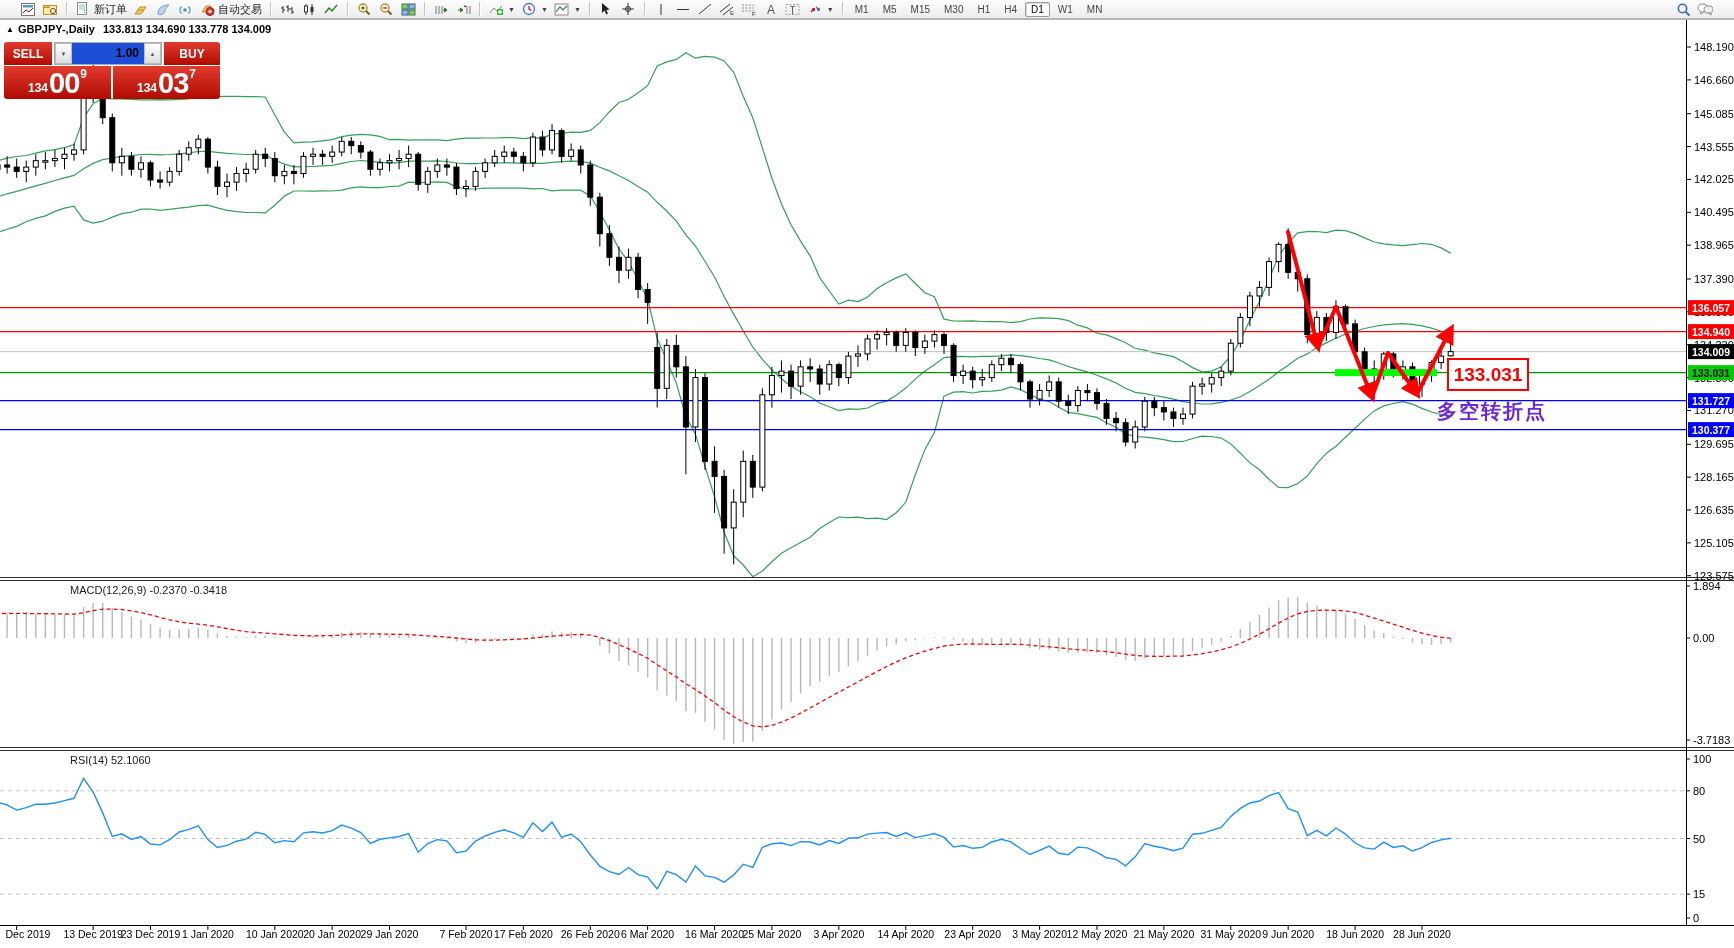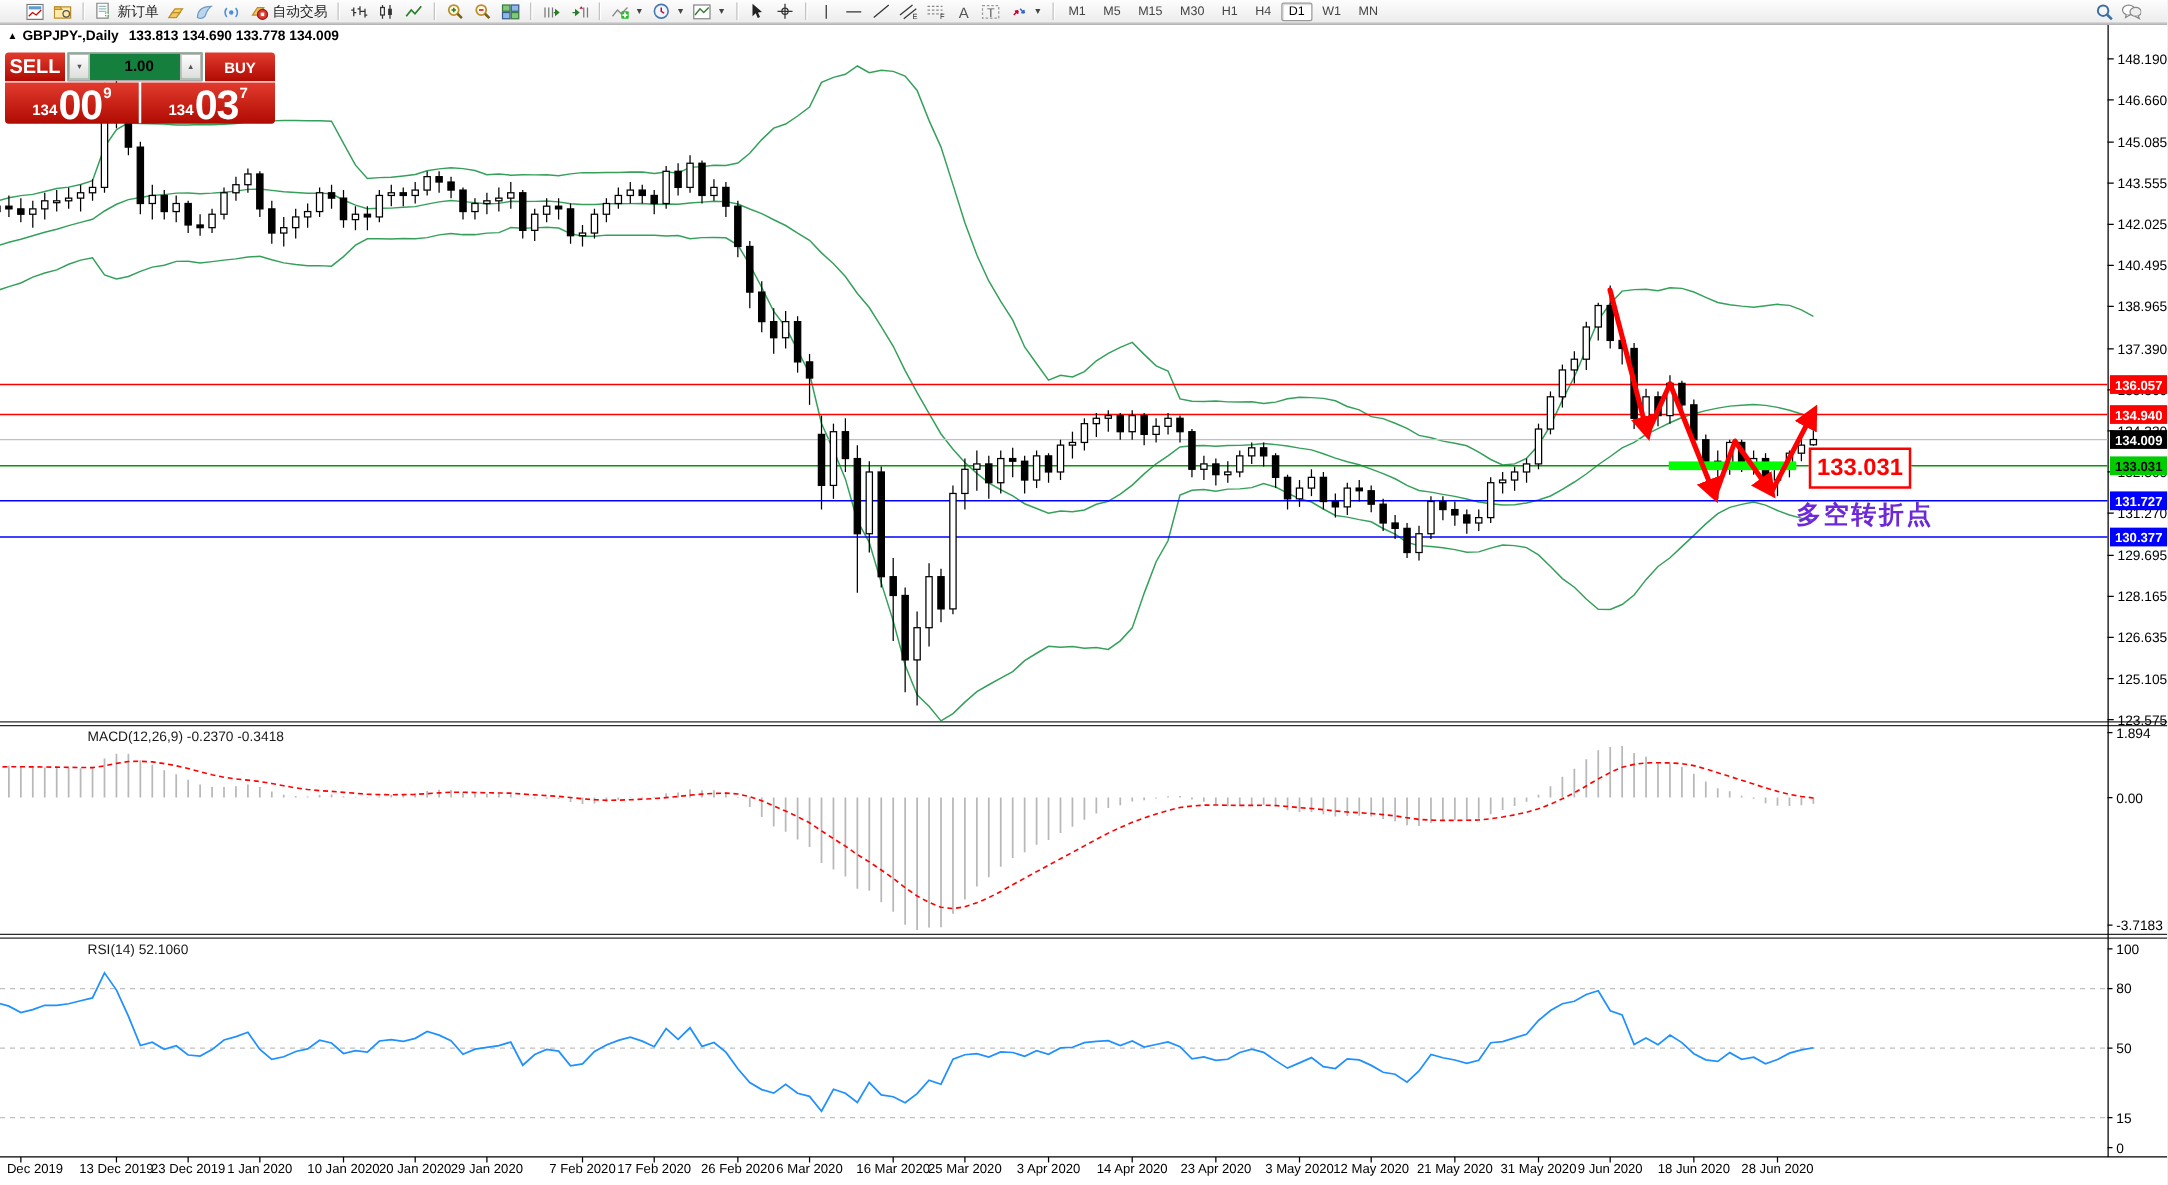--- a/index.html
+++ b/index.html
@@ -18,30 +18,30 @@
   .tf-btn.active{background:#fff;border:1px solid #9a9a9a;box-shadow:inset 1px 1px 1px #d7d7d7;color:#000;}
   .tb-right{margin-left:auto;display:flex;align-items:center;padding-right:4px;}
   
   #chart-title{position:absolute;left:6px;top:23px;font-size:11px;font-weight:bold;color:#000;z-index:30;}
   #chart-title .mk{font-size:8px;vertical-align:1px;margin-right:4px;}
   #chart-title .ohlc{margin-left:8px;font-weight:bold;}
   
   #quote-panel{position:absolute;left:4px;top:42px;width:216px;z-index:40;font-weight:bold;}
   #qp-row1{display:flex;height:23px;gap:0;}
   .qp-red{background:linear-gradient(#e23b2e,#b00b02);color:#fff;}
-  #sell-btn{width:48px;border-radius:3px 0 0 0;display:flex;align-items:center;justify-content:center;font-size:16px;}
+  #sell-btn{width:48px;border-radius:3px 0 0 0;display:flex;align-items:center;justify-content:center;font-size:12px;}
   #buy-btn{width:56px;border-radius:0 3px 0 0;display:flex;align-items:center;justify-content:center;font-size:12px;margin-left:2px;}
-  #vol-box{flex:1;display:flex;border:1px solid #aaa;background:#15803d;margin-left:2px;gap:16px;}
+  #vol-box{flex:1;display:flex;border:1px solid #aaa;background:#1d4ed8;margin-left:2px;}
   .spin{width:15px;background:linear-gradient(#fefefe,#dcdcdc);border:1px solid #bbb;color:#555;
         font-size:6px;display:flex;align-items:center;justify-content:center;}
   #vol-value{flex:1;text-align:right;font-size:12px;color:#000;padding:3px 5px 0 0;font-weight:bold;}
   #qp-row2{display:flex;height:33px;margin-top:1px;gap:2px;}
   .qp-price{flex:1;display:flex;align-items:flex-end;justify-content:center;padding-bottom:1px;}
   .qp-price .sm{font-size:12px;line-height:20px;}
-  .qp-price .big{font-size:33px;line-height:29px;letter-spacing:-1px;margin:0 1px;}
+  .qp-price .big{font-size:29px;line-height:29px;letter-spacing:-1px;margin:0 1px;}
   .qp-price .sup{font-size:12px;align-self:flex-start;margin-top:1px;}
   #qp-sell-price{border-radius:0 0 0 3px;}
   #qp-buy-price{border-radius:0 0 3px 0;}
   
   .ind-label{position:absolute;left:22px;font-size:11px;font-weight:normal;color:#1a1a1a;z-index:20;margin-left:48px;}
   
   #price-callout{position:absolute;border:2px solid #ff0000;background:#ffffff;color:#ff0000;
      font-size:19px;font-weight:bold;display:flex;align-items:center;justify-content:center;z-index:35;}
   #cn-note{position:absolute;font-size:20px;font-weight:bold;color:#6d28d9;letter-spacing:2px;z-index:35;}
   #chart-svg{position:absolute;left:0;top:0;z-index:10;}

